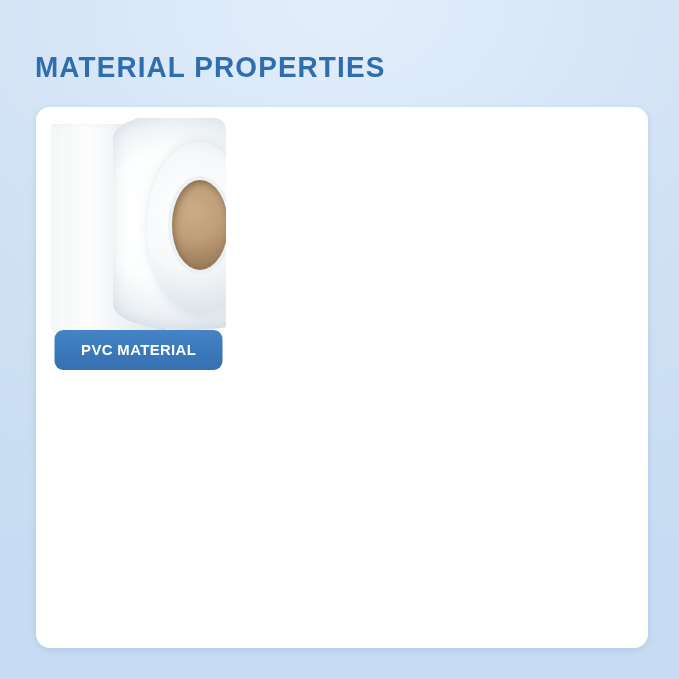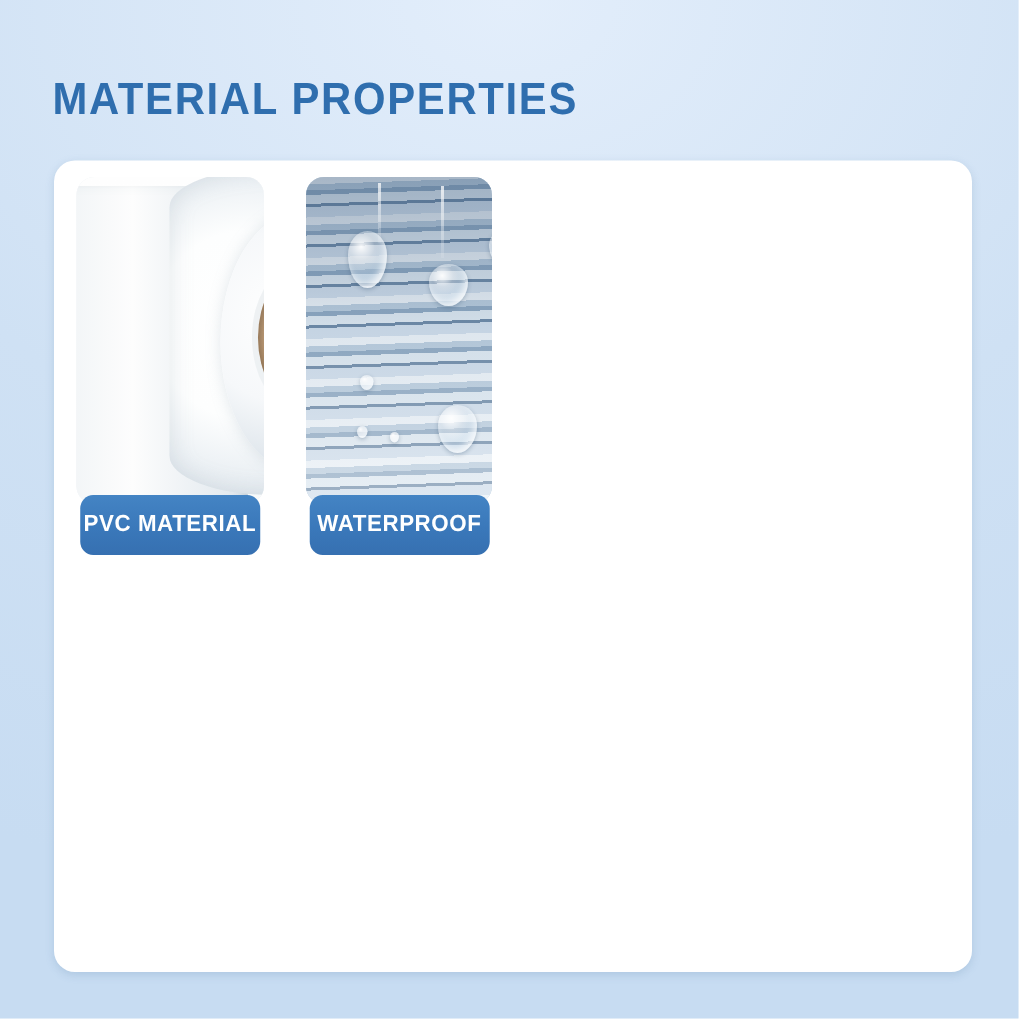--- a/index.html
+++ b/index.html
@@ -67,21 +67,21 @@
     box-shadow: 0 2px 6px rgba(90,130,170,0.22);
   }
 
   .grid {
     position: absolute;
     left: 9px;
     top: 11px;
     width: 594px;
     height: 519px;
     display: grid;
-    grid-template-columns: repeat(4, 1fr);
+    grid-template-columns: repeat(3, 1fr);
     grid-template-rows: repeat(2, 1fr);
     column-gap: 3px;
     row-gap: 7px;
     gap: 16px;
   }
   .cell {
     position: relative;
     display: flex;
     flex-direction: column;
     padding: 0 6px;
@@ -555,37 +555,18 @@
           <div class="pvc-roll"></div>
           <div class="pvc-rings"></div>
           <div class="pvc-face"></div>
           <div class="pvc-core"></div>
         </div>
         <div class="caption">PVC MATERIAL</div>
       </div>
 
 
 
-      <div class="cell">
-        <div class="thumb">
-          <div class="wp-bg"></div>
-          <div class="wp-dark"></div>
-          <div class="trail" style="left:48px;top:4px;height:40px;"></div>
-          <div class="trail" style="left:90px;top:6px;height:48px;"></div>
-          <div class="trail" style="left:132px;top:2px;height:32px;"></div>
-          <div class="trail" style="left:150px;top:86px;height:80px;"></div>
-          <div class="drop" style="left:28px;top:36px;width:26px;height:38px;"></div>
-          <div class="drop" style="left:82px;top:58px;width:26px;height:28px;"></div>
-          <div class="drop" style="left:122px;top:36px;width:18px;height:22px;"></div>
-          <div class="drop" style="left:88px;top:152px;width:26px;height:32px;"></div>
-          <div class="drop" style="left:140px;top:146px;width:20px;height:26px;"></div>
-          <div class="drop" style="left:36px;top:132px;width:9px;height:10px;"></div>
-          <div class="drop" style="left:34px;top:166px;width:7px;height:8px;"></div>
-          <div class="drop" style="left:56px;top:170px;width:6px;height:7px;"></div>
-        </div>
-        <div class="caption">WATERPROOF</div>
-      </div>
 
 
 
     </div>
   </div>
 </div>
 
 </body></html>

